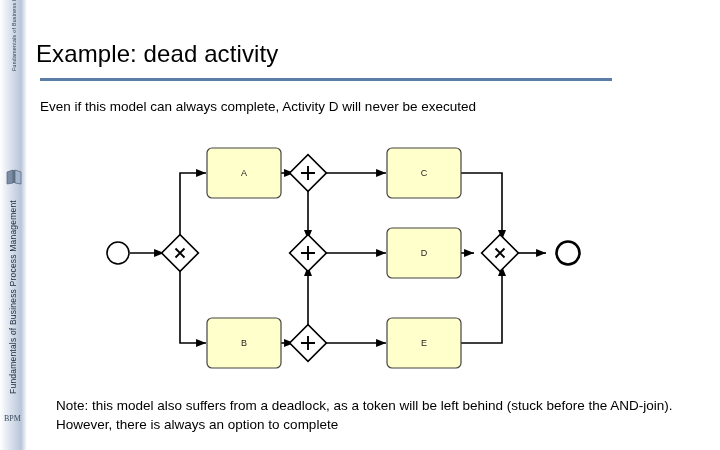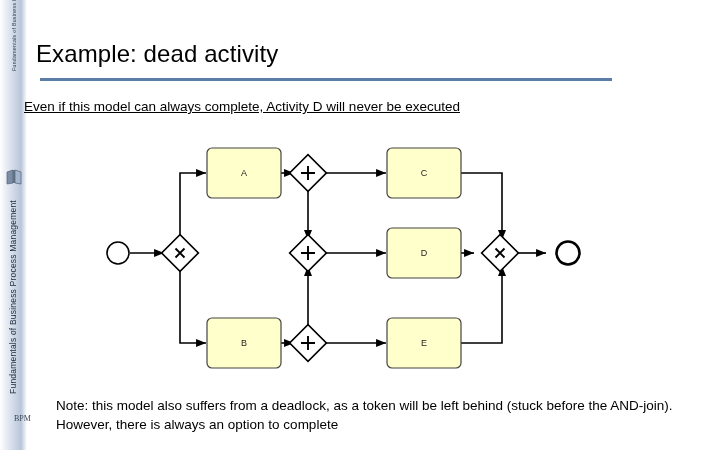--- a/index.html
+++ b/index.html
@@ -60,21 +60,21 @@
   .sidebar-logo {
     position: absolute;
     left: 5px;
     top: 168px;
     width: 18px;
     height: 18px;
     opacity: 0.85;
   }
   .sidebar-mark {
     position: absolute;
-    left: 14px;
+    left: 4px;
     top: 414px;
     font-size: 8px;
     color: #3b4a5e;
     font-family: "Liberation Serif", serif;
   }
 
   
   .title {
     position: absolute;
     left: 36px;
@@ -89,26 +89,25 @@
     left: 40px;
     top: 78px;
     width: 572px;
     height: 3px;
     background: #5b7ea6;
   }
 
   
   .lead-text {
     position: absolute;
-    left: 24px;
+    left: 40px;
     top: 99px;
     width: 620px;
     font-size: 13.5px;
     color: #000000;
-    text-decoration: underline;
   }
   .note-text {
     position: absolute;
     left: 56px;
     top: 396px;
     width: 672px;
     font-size: 13.5px;
     color: #000000;
     line-height: 19px;
   }

